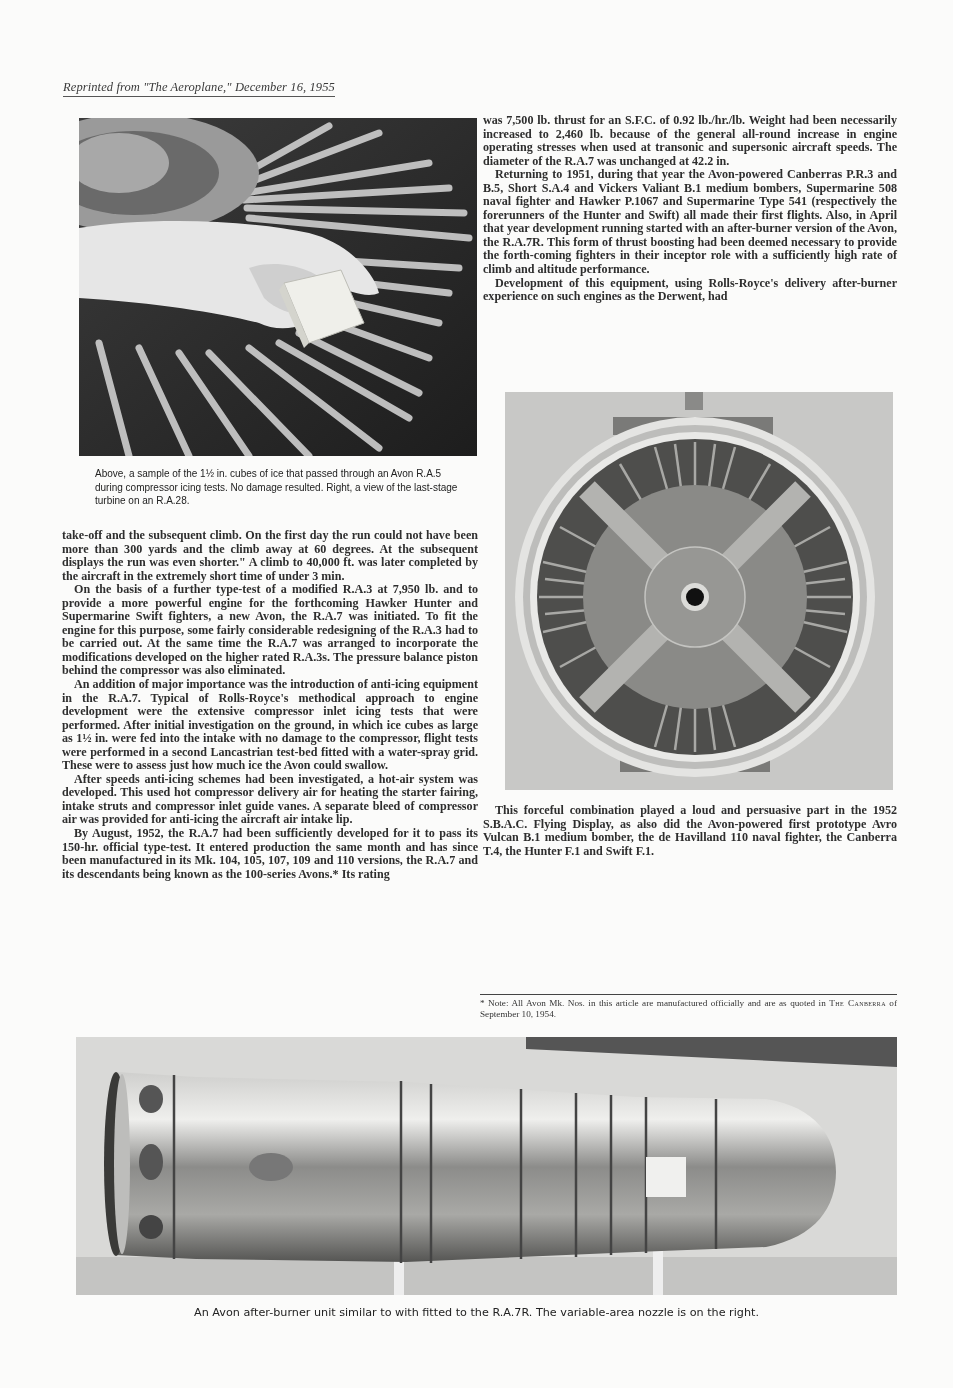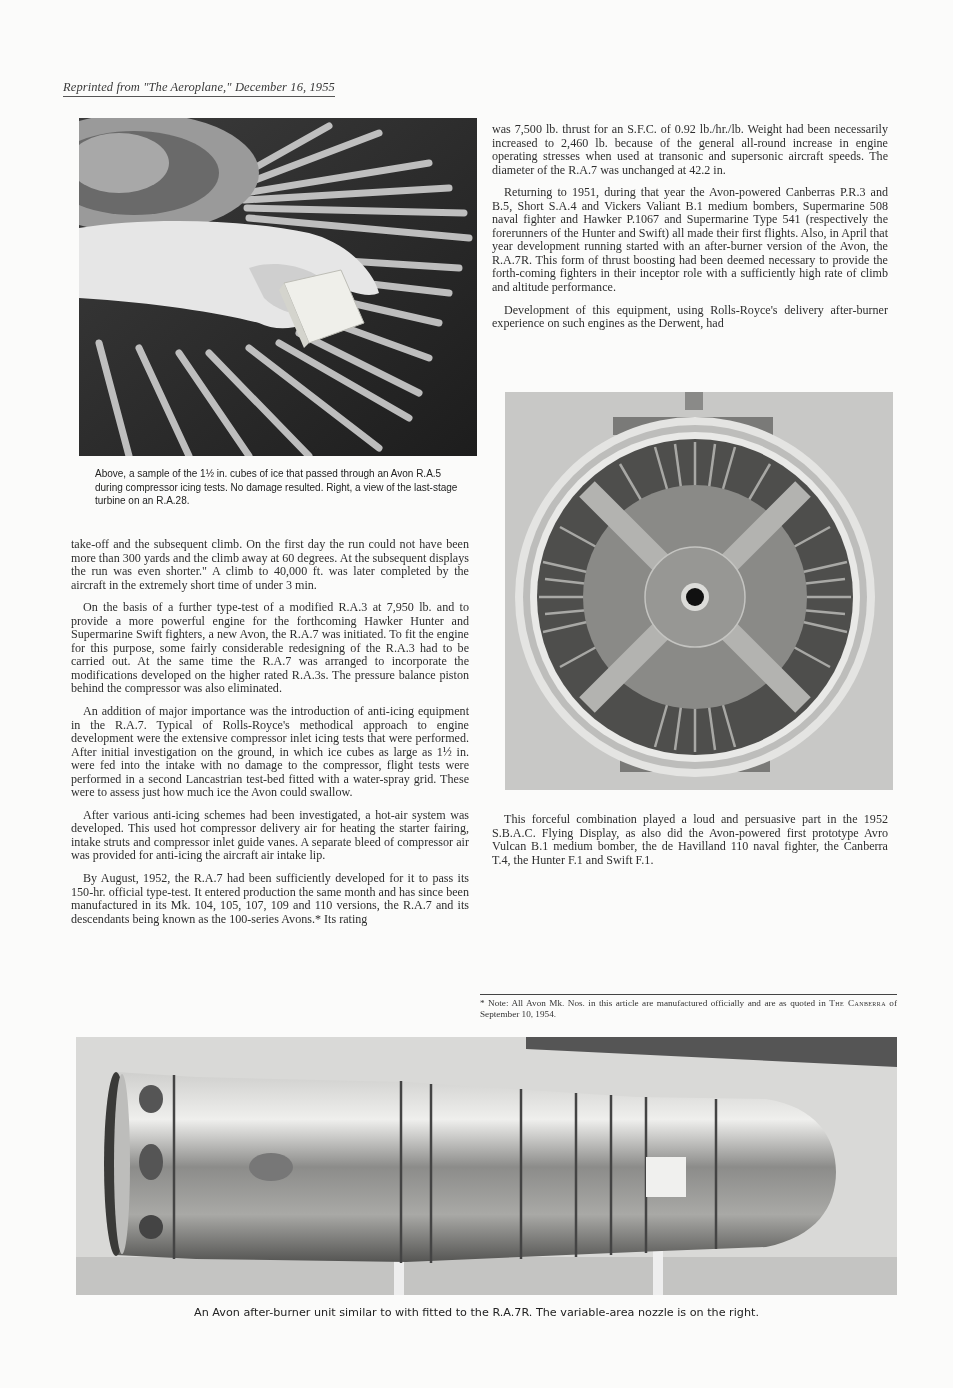--- a/index.html
+++ b/index.html
@@ -13,21 +13,21 @@
   }
   .photo { position: absolute; overflow: hidden; background: #777; }
   .photo svg { display: block; width: 100%; height: 100%; }
   .caption {
     position: absolute; font-family: Liberation Sans, sans-serif; font-size: 10px;
     line-height: 13.5px; color: #222;
   }
   .col {
     position: absolute; font-size: 12.1px; line-height: 13.55px; text-align: justify; color: #2e2e2e;
   }
-  .col p { margin: 9px; text-indent: 12px; }
+  .col p { margin: 0; text-indent: 12px; font-weight: bold; }
   .col p.noindent { text-indent: 0; }
   .footnote-rule { position: absolute; left: 480px; top: 994px; width: 417px; border-top: 1px solid #444; }
   .footnote {
     position: absolute; left: 480px; top: 998px; width: 417px; font-size: 9.2px; line-height: 11px;
     text-align: justify; color: #333;
   }
   .footnote .sc { font-variant: small-caps; letter-spacing: 0.4px; }
   .bottom-caption {
     position: absolute; left: 0; width: 953px; top: 1306px; text-align: center;
     font-family: "DejaVu Sans", "Liberation Sans", sans-serif; font-size: 11.2px; color: #222;
@@ -79,21 +79,21 @@
     <polygon points="205,165 230,225 225,230 200,172" fill="#d4d4cd"></polygon>
   </svg>
 </div>
 
 <div class="caption" style="left:95px; top:467px; width:372px;">Above, a sample of the 1½ in. cubes of ice that passed through an Avon R.A.5 during compressor icing tests.  No damage resulted.  Right, a view of the last-stage turbine on an R.A.28.</div>
 
 <div class="col" style="left:62px; top:529px; width:416px;">
   <p class="noindent">take-off and the subsequent climb.  On the first day the run could not have been more than 300 yards and the climb away at 60 degrees.  At the subsequent displays the run was even shorter."  A climb to 40,000 ft. was later completed by the aircraft in the extremely short time of under 3 min.</p>
   <p>On the basis of a further type-test of a modified R.A.3 at 7,950 lb. and to provide a more powerful engine for the forthcoming Hawker Hunter and Supermarine Swift fighters, a new Avon, the R.A.7 was initiated.  To fit the engine for this purpose, some fairly considerable redesigning of the R.A.3 had to be carried out.  At the same time the R.A.7 was arranged to incorporate the modifications developed on the higher rated R.A.3s.  The pressure balance piston behind the compressor was also eliminated.</p>
   <p>An addition of major importance was the introduction of anti-icing equipment in the R.A.7.  Typical of Rolls-Royce's methodical approach to engine development were the extensive compressor inlet icing tests that were performed.  After initial investigation on the ground, in which ice cubes as large as 1½ in. were fed into the intake with no damage to the compressor, flight tests were performed in a second Lancastrian test-bed fitted with a water-spray grid.  These were to assess just how much ice the Avon could swallow.</p>
-  <p>After various anti-icing schemes had been investigated, a hot-air system was developed.  This used hot compressor delivery air for heating the starter fairing, intake struts and compressor inlet guide vanes.  A separate bleed of compressor air was provided for anti-icing the aircraft air intake lip.</p>
+  <p>After speeds anti-icing schemes had been investigated, a hot-air system was developed.  This used hot compressor delivery air for heating the starter fairing, intake struts and compressor inlet guide vanes.  A separate bleed of compressor air was provided for anti-icing the aircraft air intake lip.</p>
   <p>By August, 1952, the R.A.7 had been sufficiently developed for it to pass its 150-hr. official type-test.  It entered production the same month and has since been manufactured in its Mk. 104, 105, 107, 109 and 110 versions, the R.A.7 and its descendants being known as the 100-series Avons.*  Its rating</p>
 </div>
 
 <div class="col" style="left:483px; top:114px; width:414px;">
   <p class="noindent">was 7,500 lb. thrust for an S.F.C. of 0.92 lb./hr./lb.  Weight had been necessarily increased to 2,460 lb. because of the general all-round increase in engine operating stresses when used at transonic and supersonic aircraft speeds.  The diameter of the R.A.7 was unchanged at 42.2 in.</p>
   <p>Returning to 1951, during that year the Avon-powered Canberras P.R.3 and B.5, Short S.A.4 and Vickers Valiant B.1 medium bombers, Supermarine 508 naval fighter and Hawker P.1067 and Supermarine Type 541 (respectively the forerunners of the Hunter and Swift) all made their first flights.  Also, in April that year development running started with an after-burner version of the Avon, the R.A.7R.  This form of thrust boosting had been deemed necessary to provide the forth-coming fighters in their inceptor role with a sufficiently high rate of climb and altitude performance.</p>
   <p>Development of this equipment, using Rolls-Royce's delivery after-burner experience on such engines as the Derwent, had</p>
 </div>
 
 <div class="photo" style="left:505px; top:392px; width:388px; height:398px; background:#c9c9c7;">

